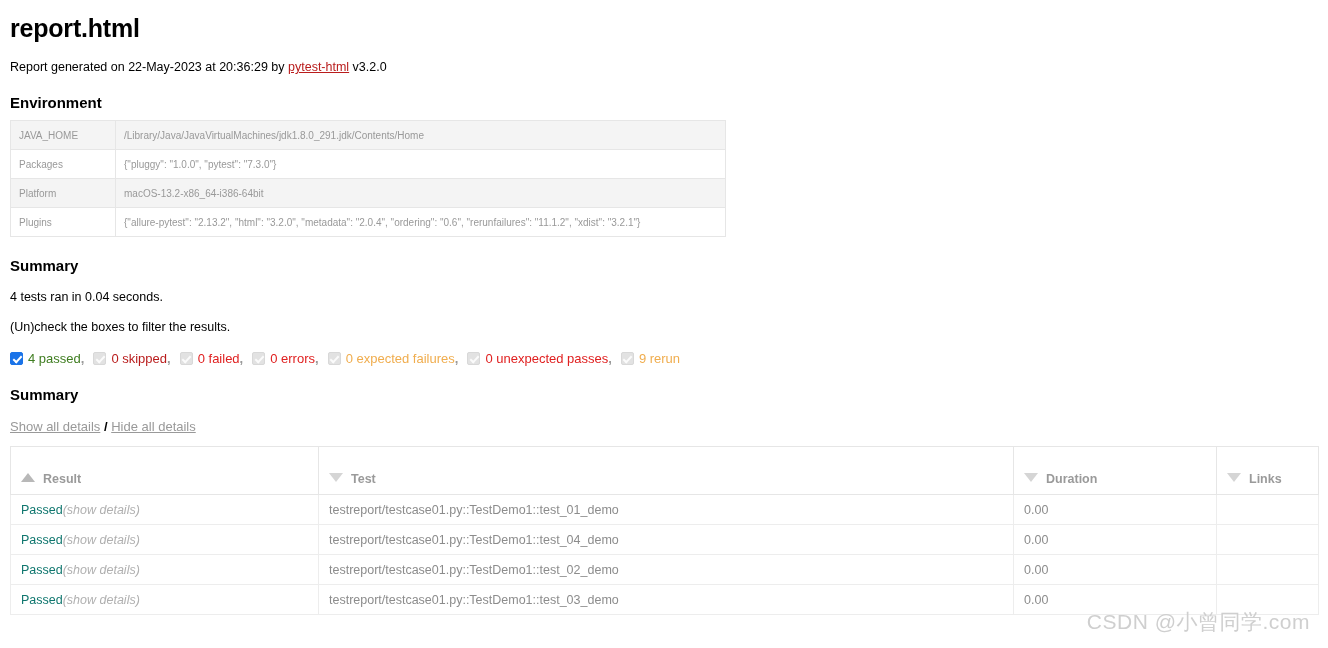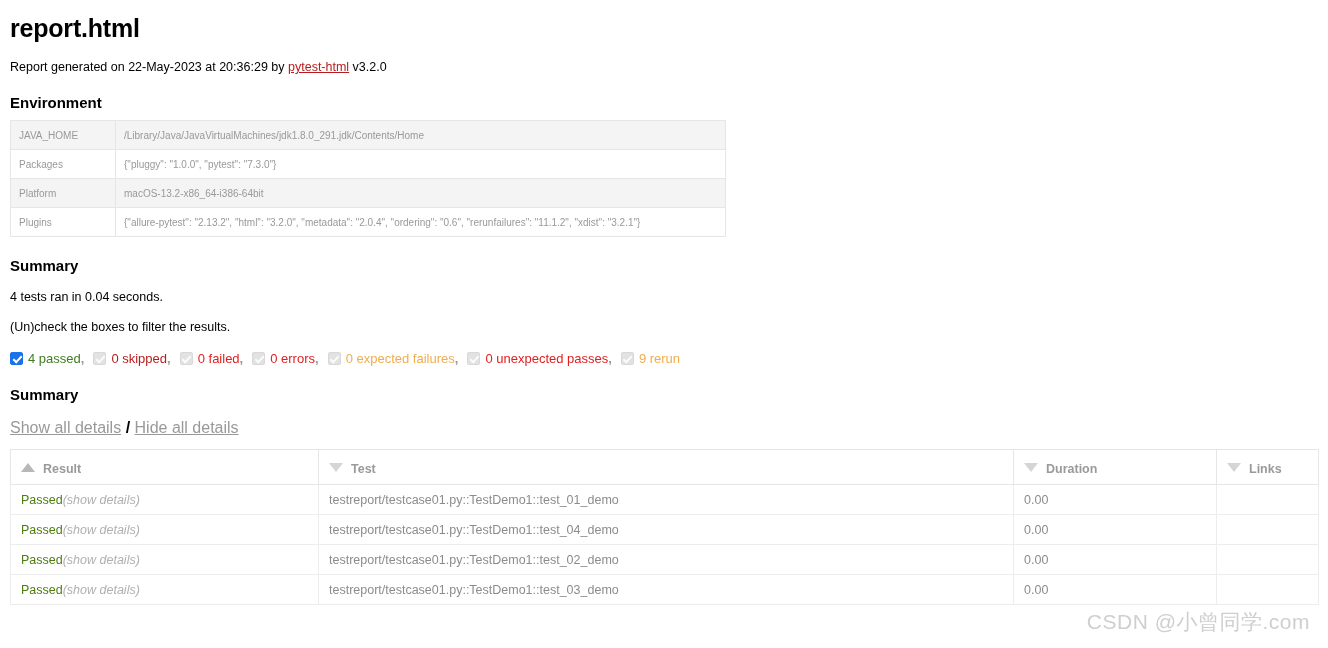--- a/index.html
+++ b/index.html
@@ -122,21 +122,21 @@
     transform: rotate(43deg);
   }
   .cb.off::after {
     border-color: #fbfbfb;
   }
   .filter-label { font-weight: normal; }
   .comma { color: #9a9a9a; font-weight: bold; }
 
   
   p.detail-links {
-    font-size: 16px;
+    font-size: 13px;
     margin: 16px 0 0 0;
     color: #7f7f7f;
   }
   p.detail-links a {
     color: #999999;
     text-decoration: underline;
   }
   p.detail-links span.sep {
     color: #000;
     font-weight: bold;
@@ -150,36 +150,36 @@
     width: 1308px;
     font-size: 12.5px;
     table-layout: fixed;
   }
   table.results th {
     text-align: left;
     font-size: 12.5px;
     font-weight: bold;
     color: #9a9a9a;
     border: 1px solid #e6e6e6;
-    padding: 12px 8px 8px 10px;
+    padding: 25px 8px 8px 10px;
     background: #ffffff;
     height: 14px;
     vertical-align: middle;
   }
   table.results td {
     border: 1px solid #ededed;
     border-top: none;
     padding: 7px 8px 7px 10px;
     height: 15px;
     vertical-align: middle;
     color: #8c8c8c;
     background: #fff;
   }
   table.results td.result-cell { color: #4f8a10; }
-  .passed { color: #4d7c0f; font-weight: normal; }
+  .passed { color: #0f766e; font-weight: normal; }
   .show-details {
     color: #b0b0b0;
     font-style: italic;
   }
   .sort-arrow {
     display: inline-block;
     width: 0;
     height: 0;
     margin-right: 8px;
     vertical-align: 1px;

